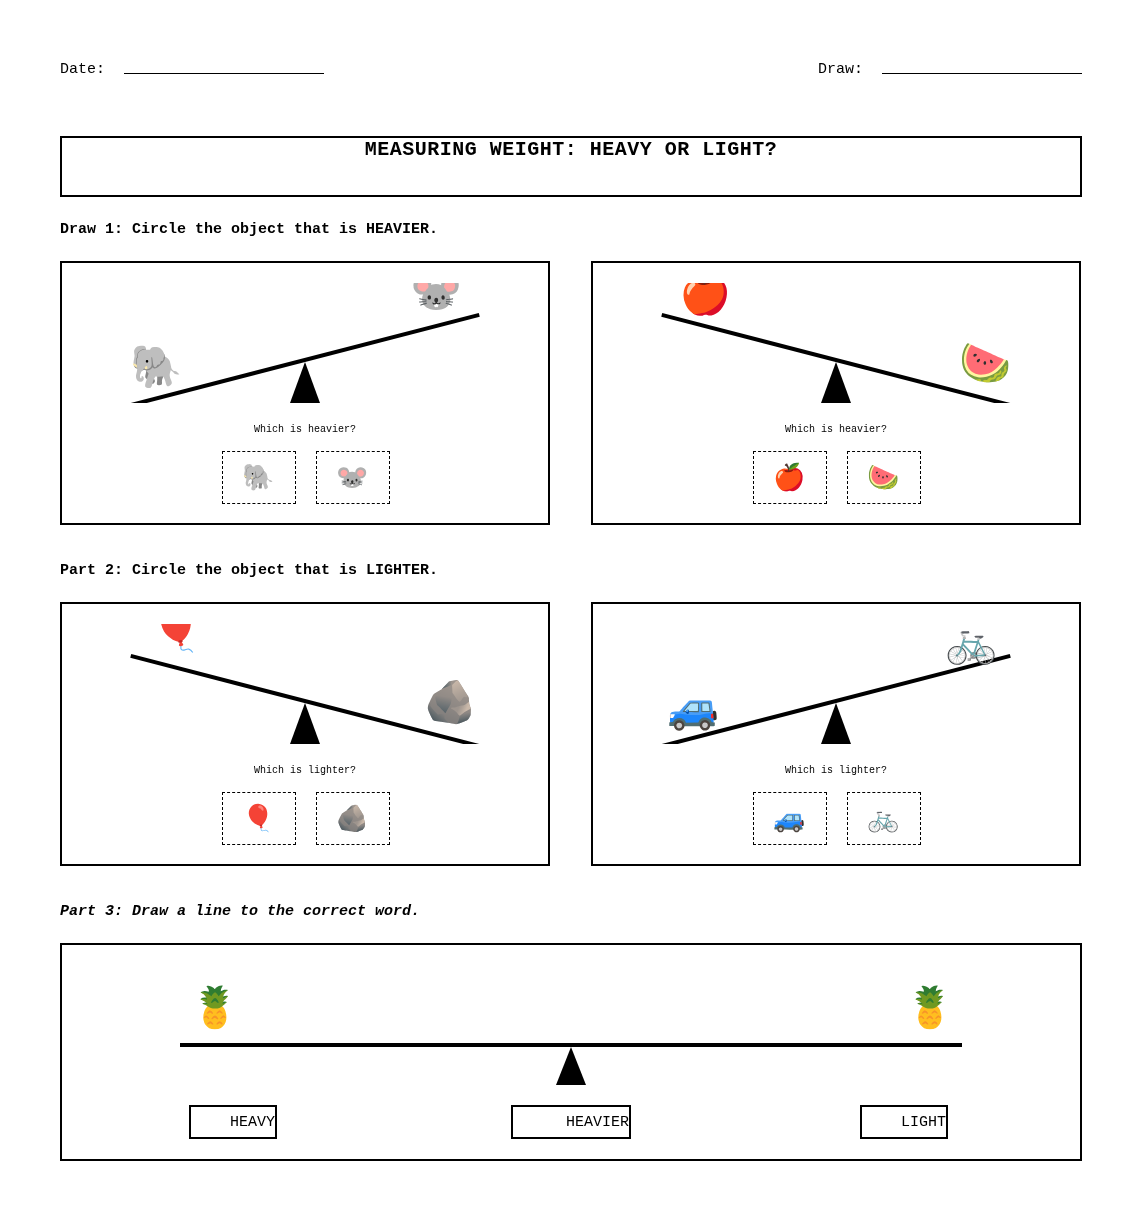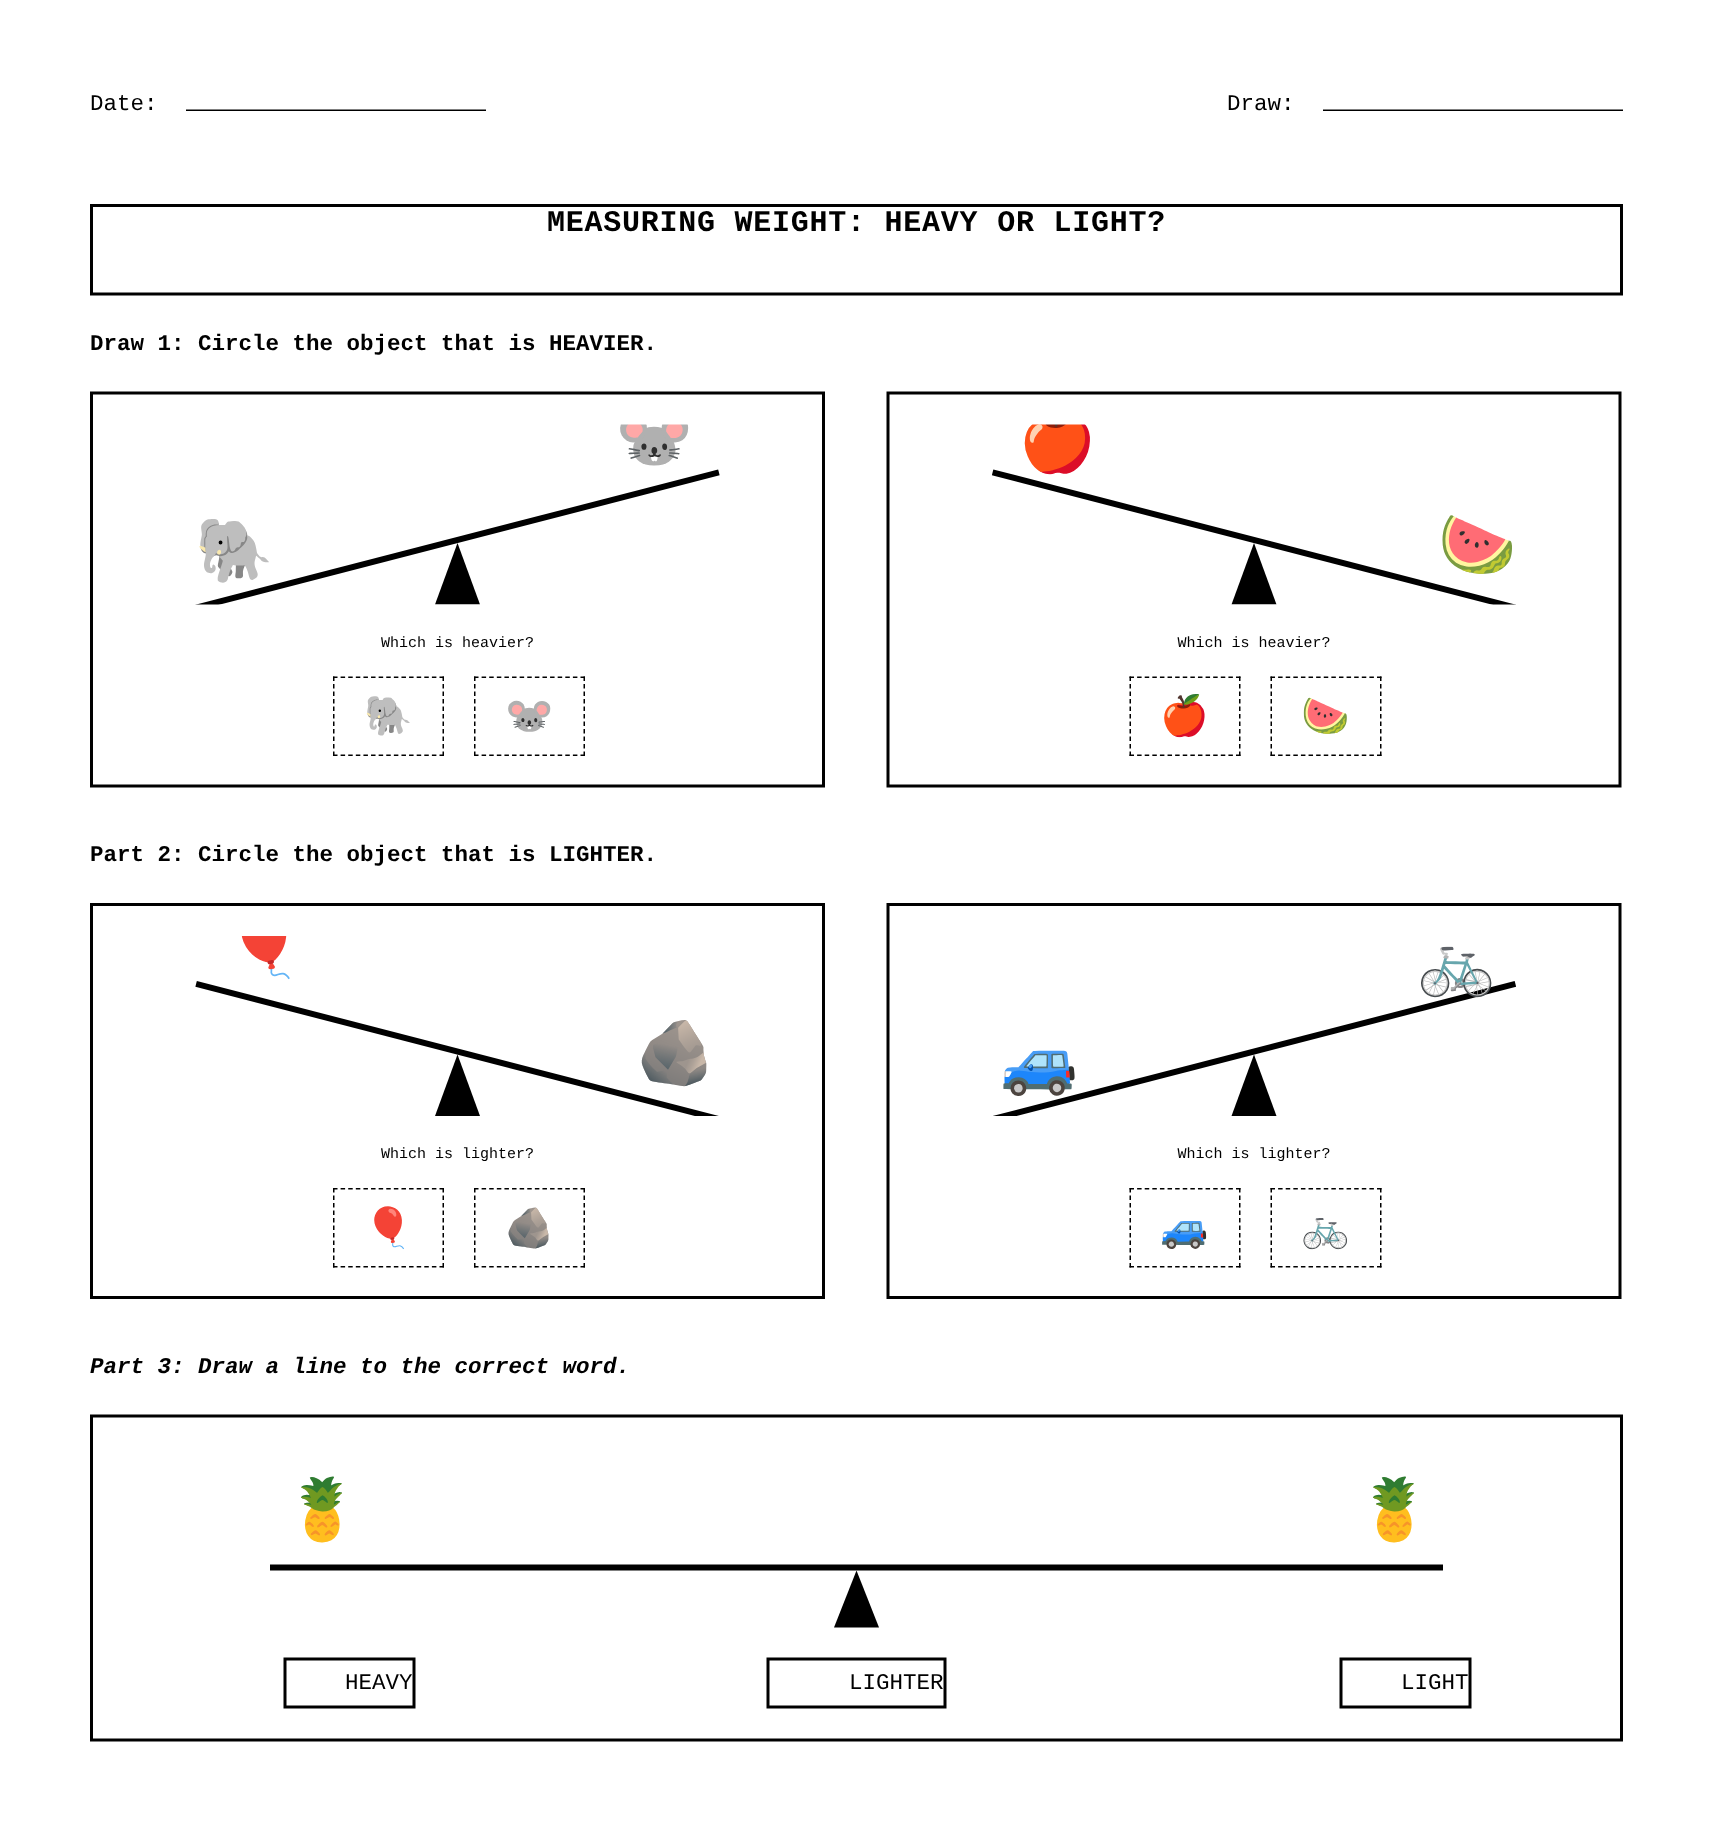--- a/index.html
+++ b/index.html
@@ -148,18 +148,18 @@
 
 <div class="panel3">
   <span class="obj" style="left:128px; top:46px; font-size:40px;">🍍</span>
   <span class="obj" style="left:843px; top:46px; font-size:40px;">🍍</span>
   <div class="beam3"></div>
   <div class="fulcrum"></div>
   <div class="word-box" style="left:127px; width:84px;">
       <span>HEAVY</span>
     </div>
   <div class="word-box" style="left:449px; width:116px;">
-      <span>LIGHTER</span>
+      <span>HEAVIER</span>
     </div>
-  <div class="word-box" style="left:831px; width:84px;">
+  <div class="word-box" style="left:798px; width:84px;">
       <span>LIGHT</span>
     </div>
 </div>
 
 </body></html>

